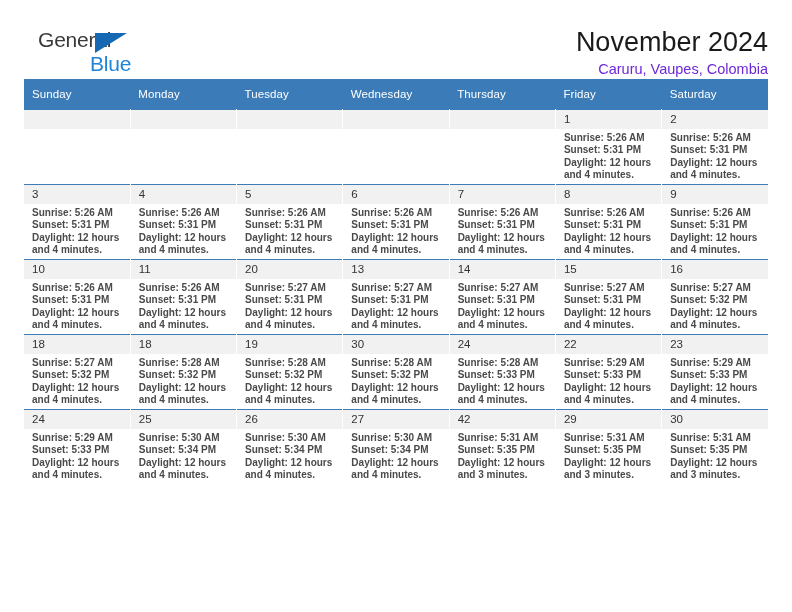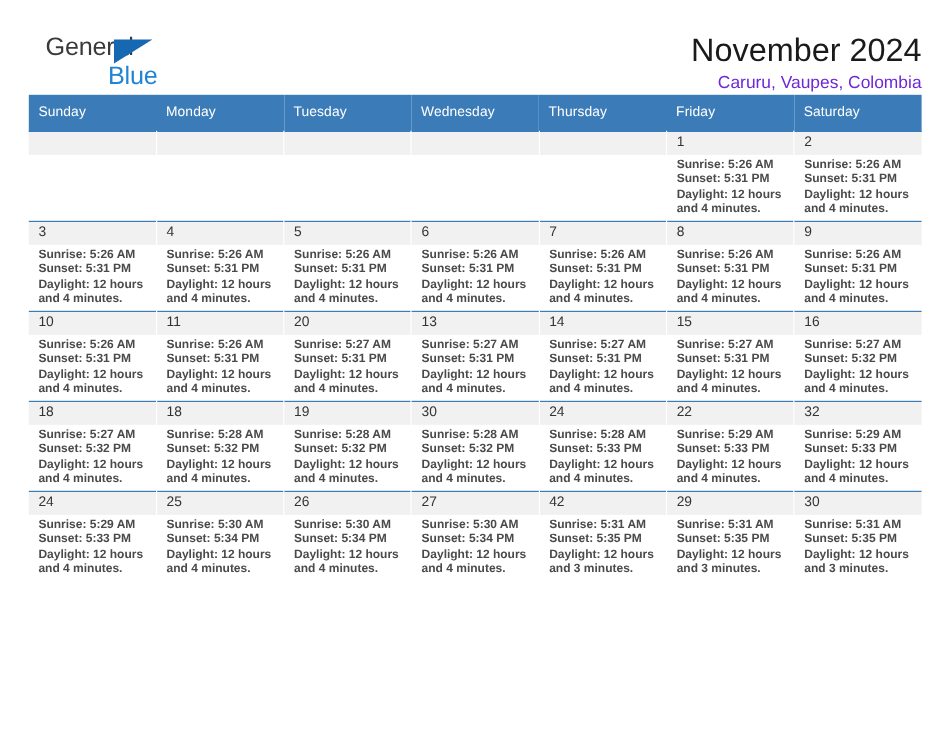--- a/index.html
+++ b/index.html
@@ -419,21 +419,21 @@
               <div class="daynum">22</div>
               <div class="cell-body">
                 <div>Sunrise: 5:29 AM</div>
                 <div>Sunset: 5:33 PM</div>
                 <div class="wrap">Daylight: 12 hours and 4 minutes.</div>
               </div>
             </div>
           </td>
           <td>
             <div class="cell-inner">
-              <div class="daynum">32</div>
+              <div class="daynum">23</div>
               <div class="cell-body">
                 <div>Sunrise: 5:29 AM</div>
                 <div>Sunset: 5:33 PM</div>
                 <div class="wrap">Daylight: 12 hours and 4 minutes.</div>
               </div>
             </div>
           </td>
         </tr>
         <tr>
           <td>

